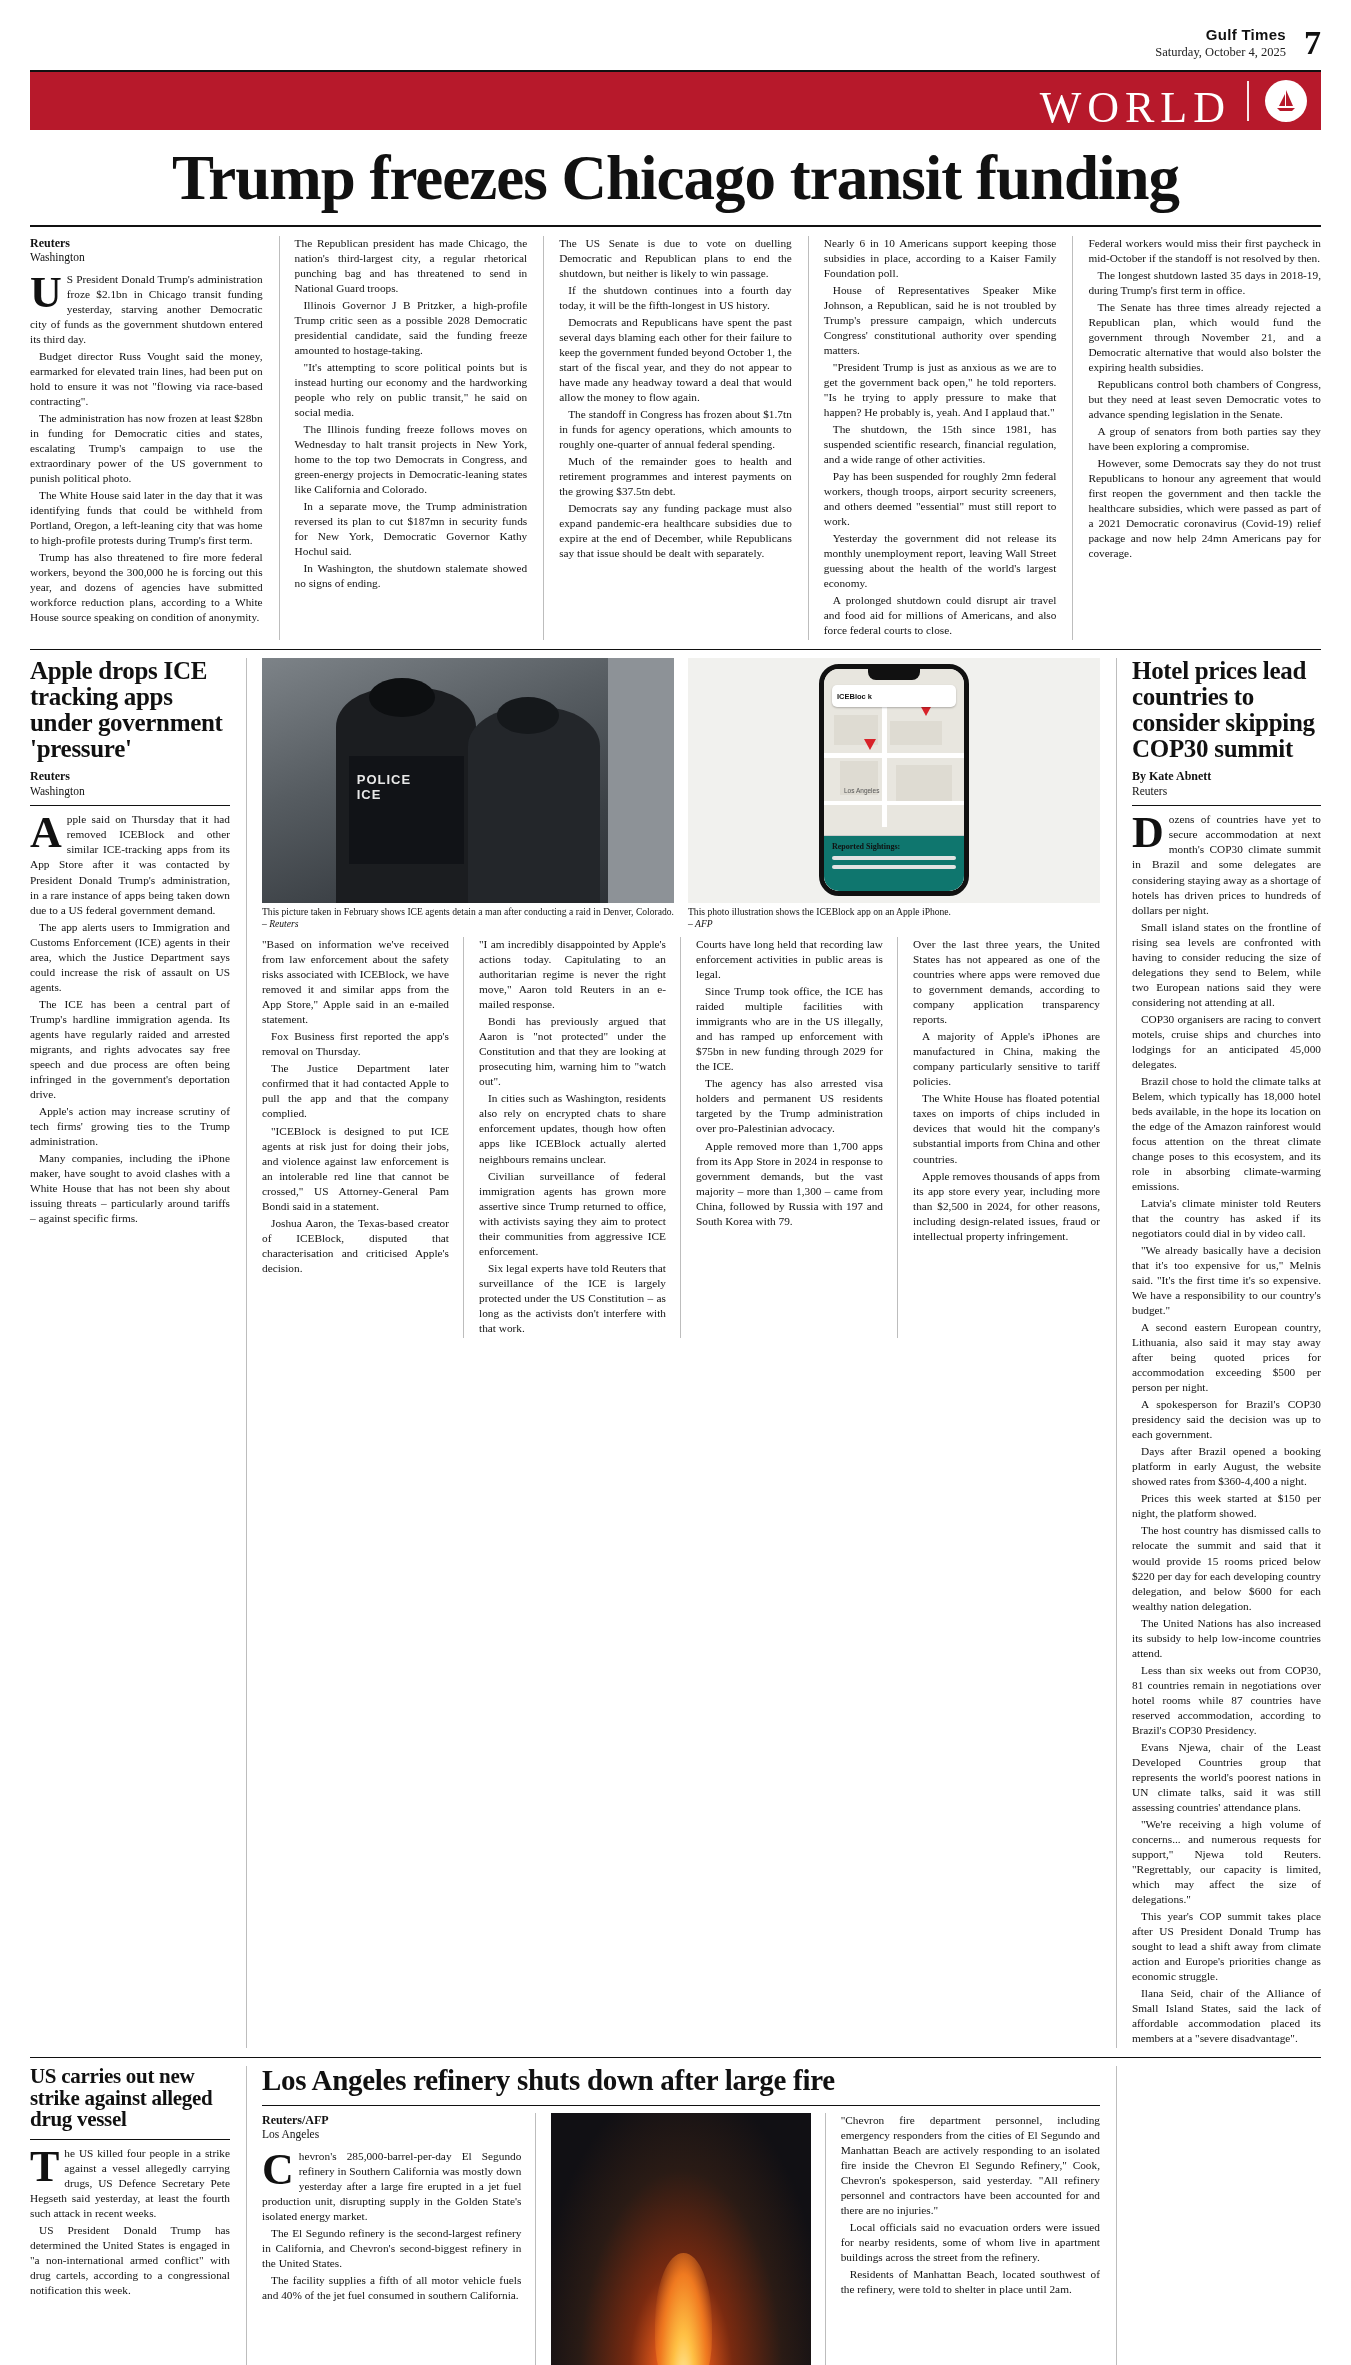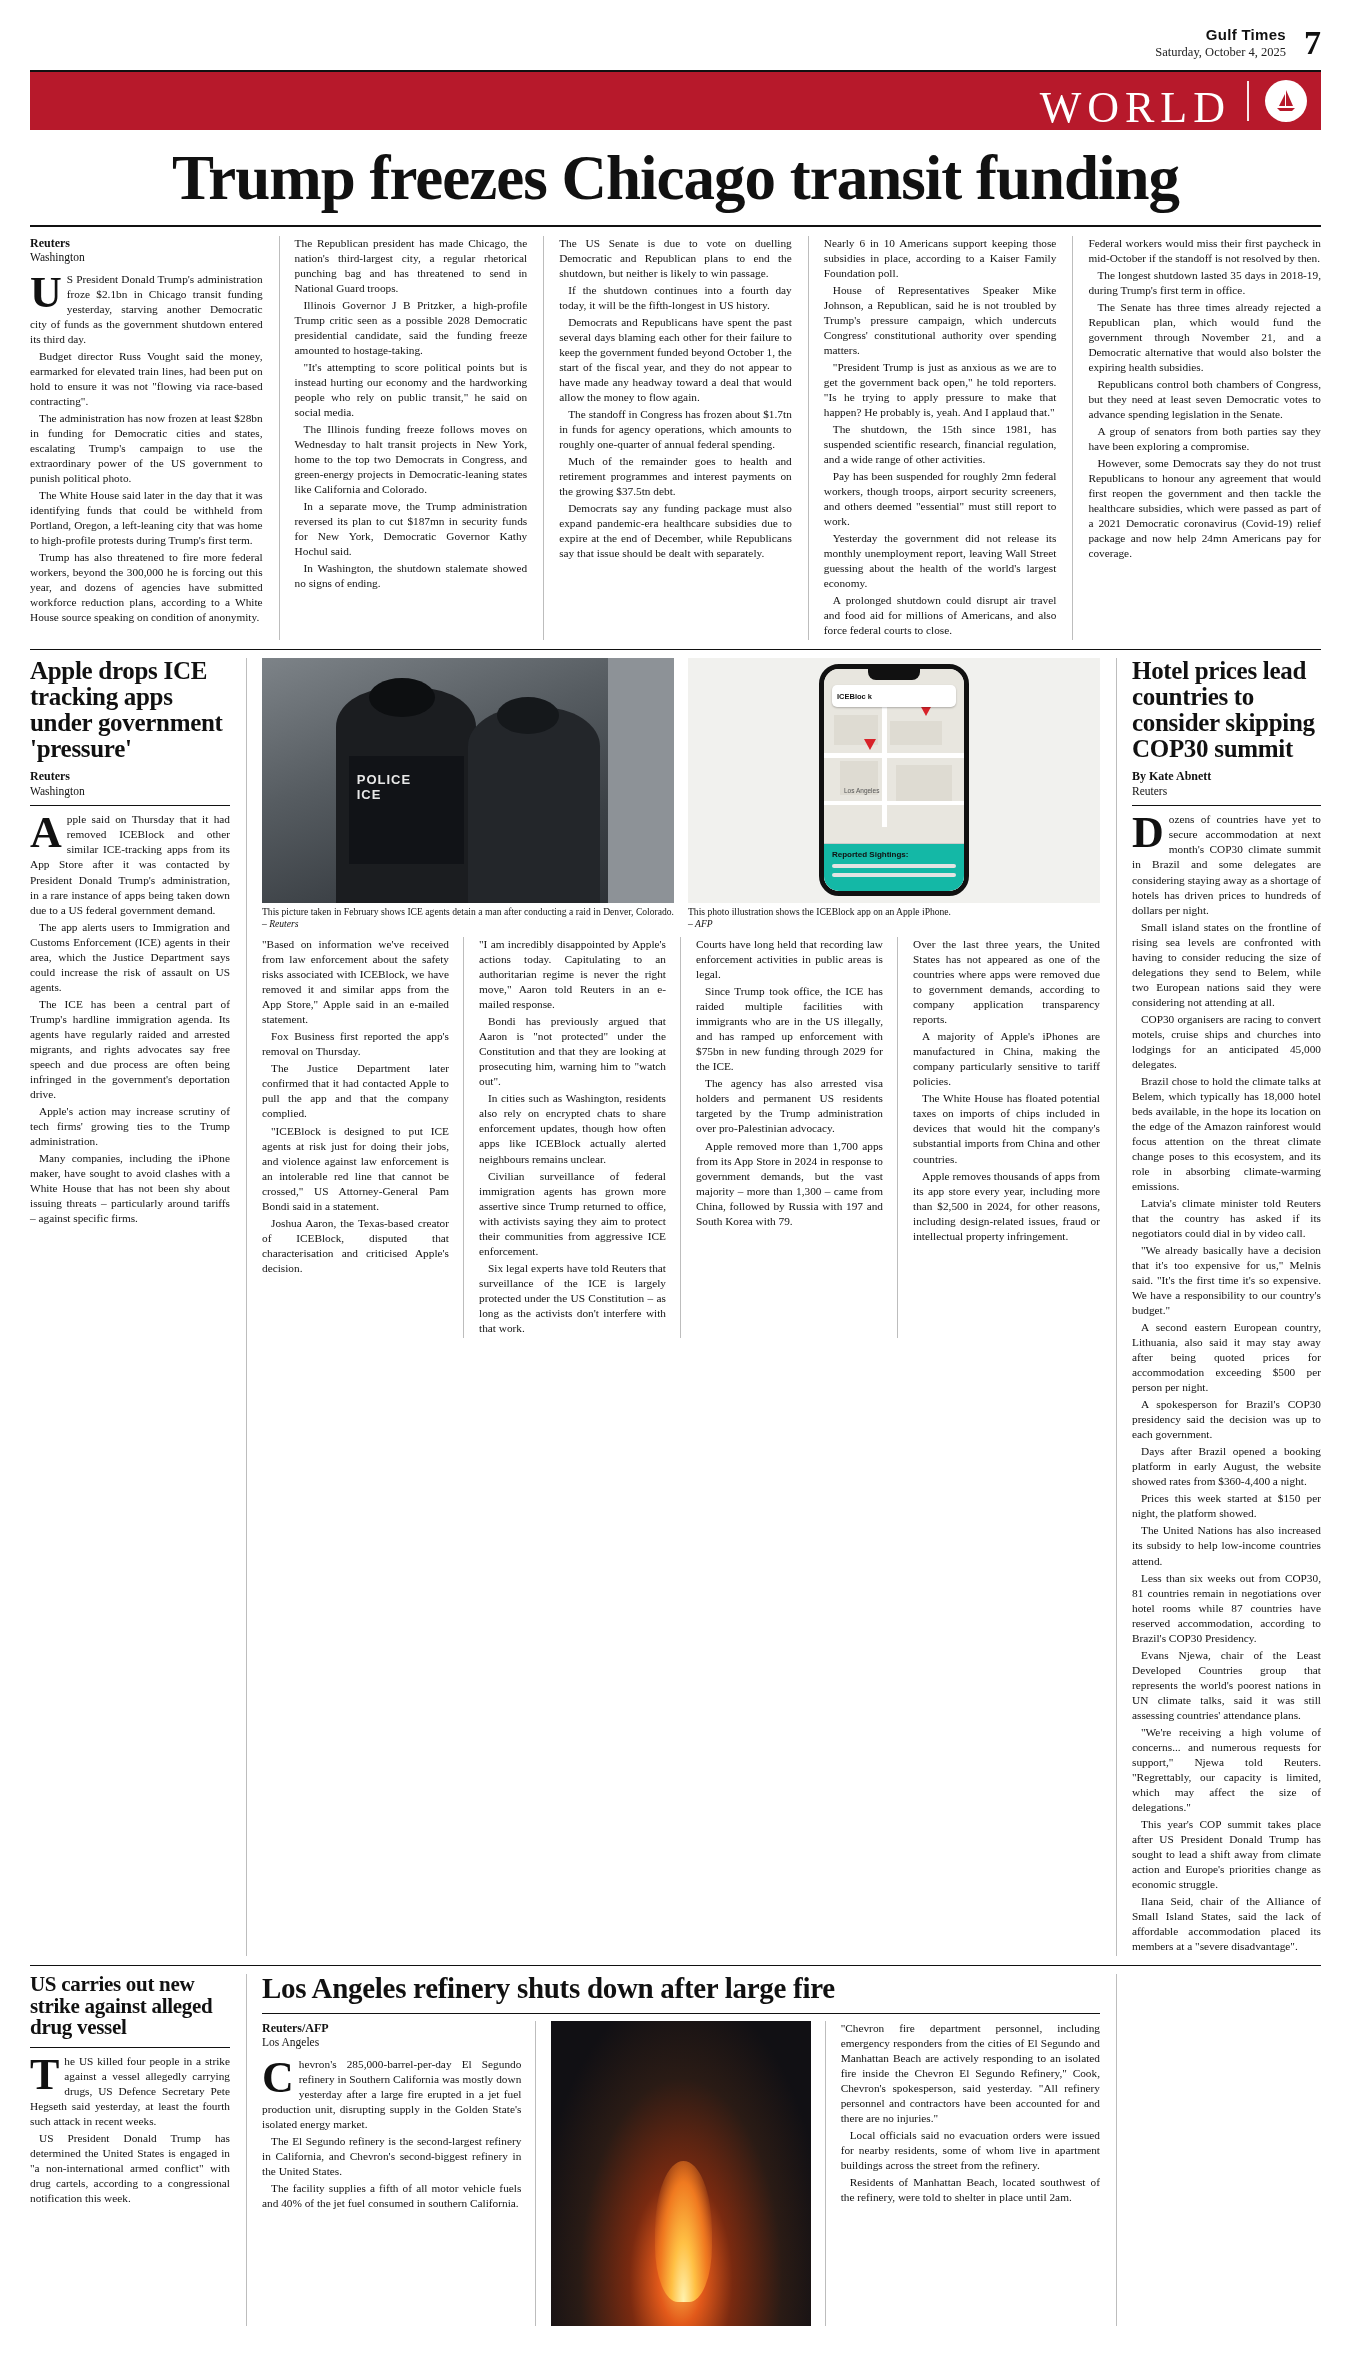--- a/index.html
+++ b/index.html
@@ -116,21 +116,21 @@
     position:absolute; left:50%; transform:translateX(-50%); top:6px;
     width:150px; height:232px; background:#fbfbf9; border:5px solid #111; border-radius:20px; overflow:hidden;
   }
   .ph-phone .notch { position:absolute; left:50%; transform:translateX(-50%); top:0; width:52px; height:11px; background:#111; border-radius:0 0 8px 8px; }
   .ph-phone .map { position:absolute; inset:0; background:#e8e6df; }
   .ph-phone .road { position:absolute; background:#fff; }
   .ph-phone .blk { position:absolute; background:#dedbd2; }
   .ph-phone .appbar { position:absolute; left:8px; top:16px; right:8px; height:22px; background:#fff; border-radius:5px; box-shadow:0 1px 2px rgba(0,0,0,.25); font-size:7.5px; font-family:"Liberation Sans",sans-serif; display:flex; align-items:center; padding:0 5px; font-weight:bold;}
   .ph-phone .pin { position:absolute; width:0;height:0;border-left:6px solid transparent;border-right:6px solid transparent;border-top:11px solid #d8232a; }
   .ph-phone .cityname { position:absolute; font-size:6.5px; font-family:"Liberation Sans",sans-serif; color:#555; }
-  .ph-phone .bottomcard { position:absolute; left:0; right:0; bottom:0; height:48px; background:#14b8a6; border-top:1px solid #ccc; font-family:Liberation Sans, sans-serif; }
+  .ph-phone .bottomcard { position:absolute; left:0; right:0; bottom:0; height:56px; background:#0f766e; border-top:1px solid #ccc; font-family:Liberation Serif, serif; }
   .ph-phone .bc-title { font-size:8px; font-weight:bold; padding:6px 0 0 8px; }
   .ph-phone .bc-line { height:4px; background:#e3e3e3; margin:5px 8px 0 8px; border-radius:2px; }
 
   
   .ph-fire { height:305px; background:#0a0a0c; }
   .ph-fire .smoke { position:absolute; inset:0; background:radial-gradient(ellipse at 50% 85%, #ffb347 0%, #e2591a 12%, #7a2a10 28%, #2a1b15 55%, #111014 80%); }
   .ph-fire .flame { position:absolute; left:40%; bottom:8%; width:22%; height:46%; background:radial-gradient(ellipse at 50% 100%, #fff3b0 0%, #ffc044 30%, #f07a20 60%, rgba(200,70,20,0) 85%); border-radius:50% 50% 40% 40%; }
   .tiny-space { height:7px; }
   .hr-after { border-top:1px solid #111; margin:9px 0 8px 0; }
 </style>
@@ -318,20 +318,21 @@
       <p class="body first dropcap">Dozens of countries have yet to secure accommodation at next month's COP30 climate summit in Brazil and some delegates are considering staying away as a shortage of hotels has driven prices to hundreds of dollars per night.</p>
       <p class="body">Small island states on the frontline of rising sea levels are confronted with having to consider reducing the size of delegations they send to Belem, while two European nations said they were considering not attending at all.</p>
       <p class="body">COP30 organisers are racing to convert motels, cruise ships and churches into lodgings for an anticipated 45,000 delegates.</p>
       <p class="body">Brazil chose to hold the climate talks at Belem, which typically has 18,000 hotel beds available, in the hope its location on the edge of the Amazon rainforest would focus attention on the threat climate change poses to this ecosystem, and its role in absorbing climate-warming emissions.</p>
       <p class="body">Latvia's climate minister told Reuters that the country has asked if its negotiators could dial in by video call.</p>
       <p class="body">"We already basically have a decision that it's too expensive for us," Melnis said. "It's the first time it's so expensive. We have a responsibility to our country's budget."</p>
       <p class="body">A second eastern European country, Lithuania, also said it may stay away after being quoted prices for accommodation exceeding $500 per person per night.</p>
       <p class="body">A spokesperson for Brazil's COP30 presidency said the decision was up to each government.</p>
       <p class="body">Days after Brazil opened a booking platform in early August, the website showed rates from $360-4,400 a night.</p>
       <p class="body">Prices this week started at $150 per night, the platform showed.</p>
+      <p class="body">The host country has dismissed calls to relocate the summit and said that it would provide 15 rooms priced below $220 per day for each developing country delegation, and below $600 for each wealthy nation delegation.</p>
       <p class="body">The United Nations has also increased its subsidy to help low-income countries attend.</p>
       <p class="body">Less than six weeks out from COP30, 81 countries remain in negotiations over hotel rooms while 87 countries have reserved accommodation, according to Brazil's COP30 Presidency.</p>
       <p class="body">Evans Njewa, chair of the Least Developed Countries group that represents the world's poorest nations in UN climate talks, said it was still assessing countries' attendance plans.</p>
       <p class="body">"We're receiving a high volume of concerns... and numerous requests for support," Njewa told Reuters. "Regrettably, our capacity is limited, which may affect the size of delegations."</p>
       <p class="body">This year's COP summit takes place after US President Donald Trump has sought to lead a shift away from climate action and Europe's priorities change as economic struggle.</p>
       <p class="body">Ilana Seid, chair of the Alliance of Small Island States, said the lack of affordable accommodation placed its members at a "severe disadvantage".</p>
     </div>
   </div>
 
   <div class="hr-after"></div>

